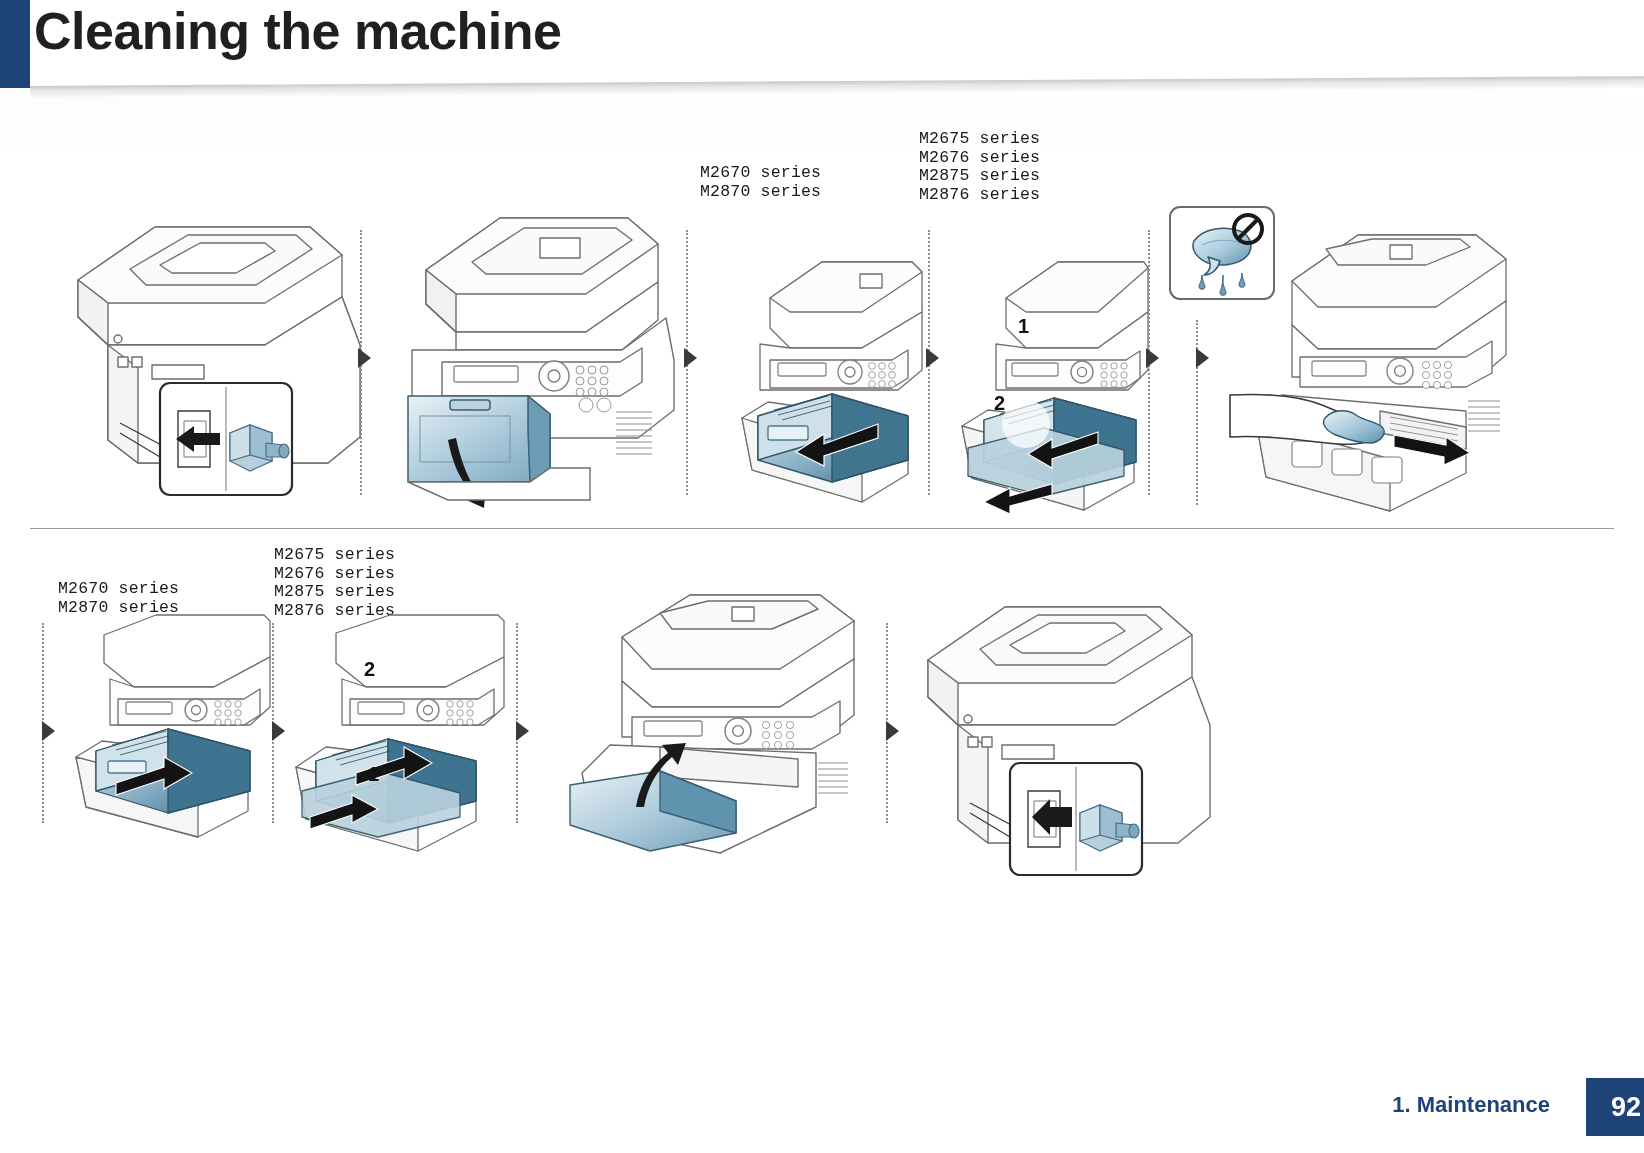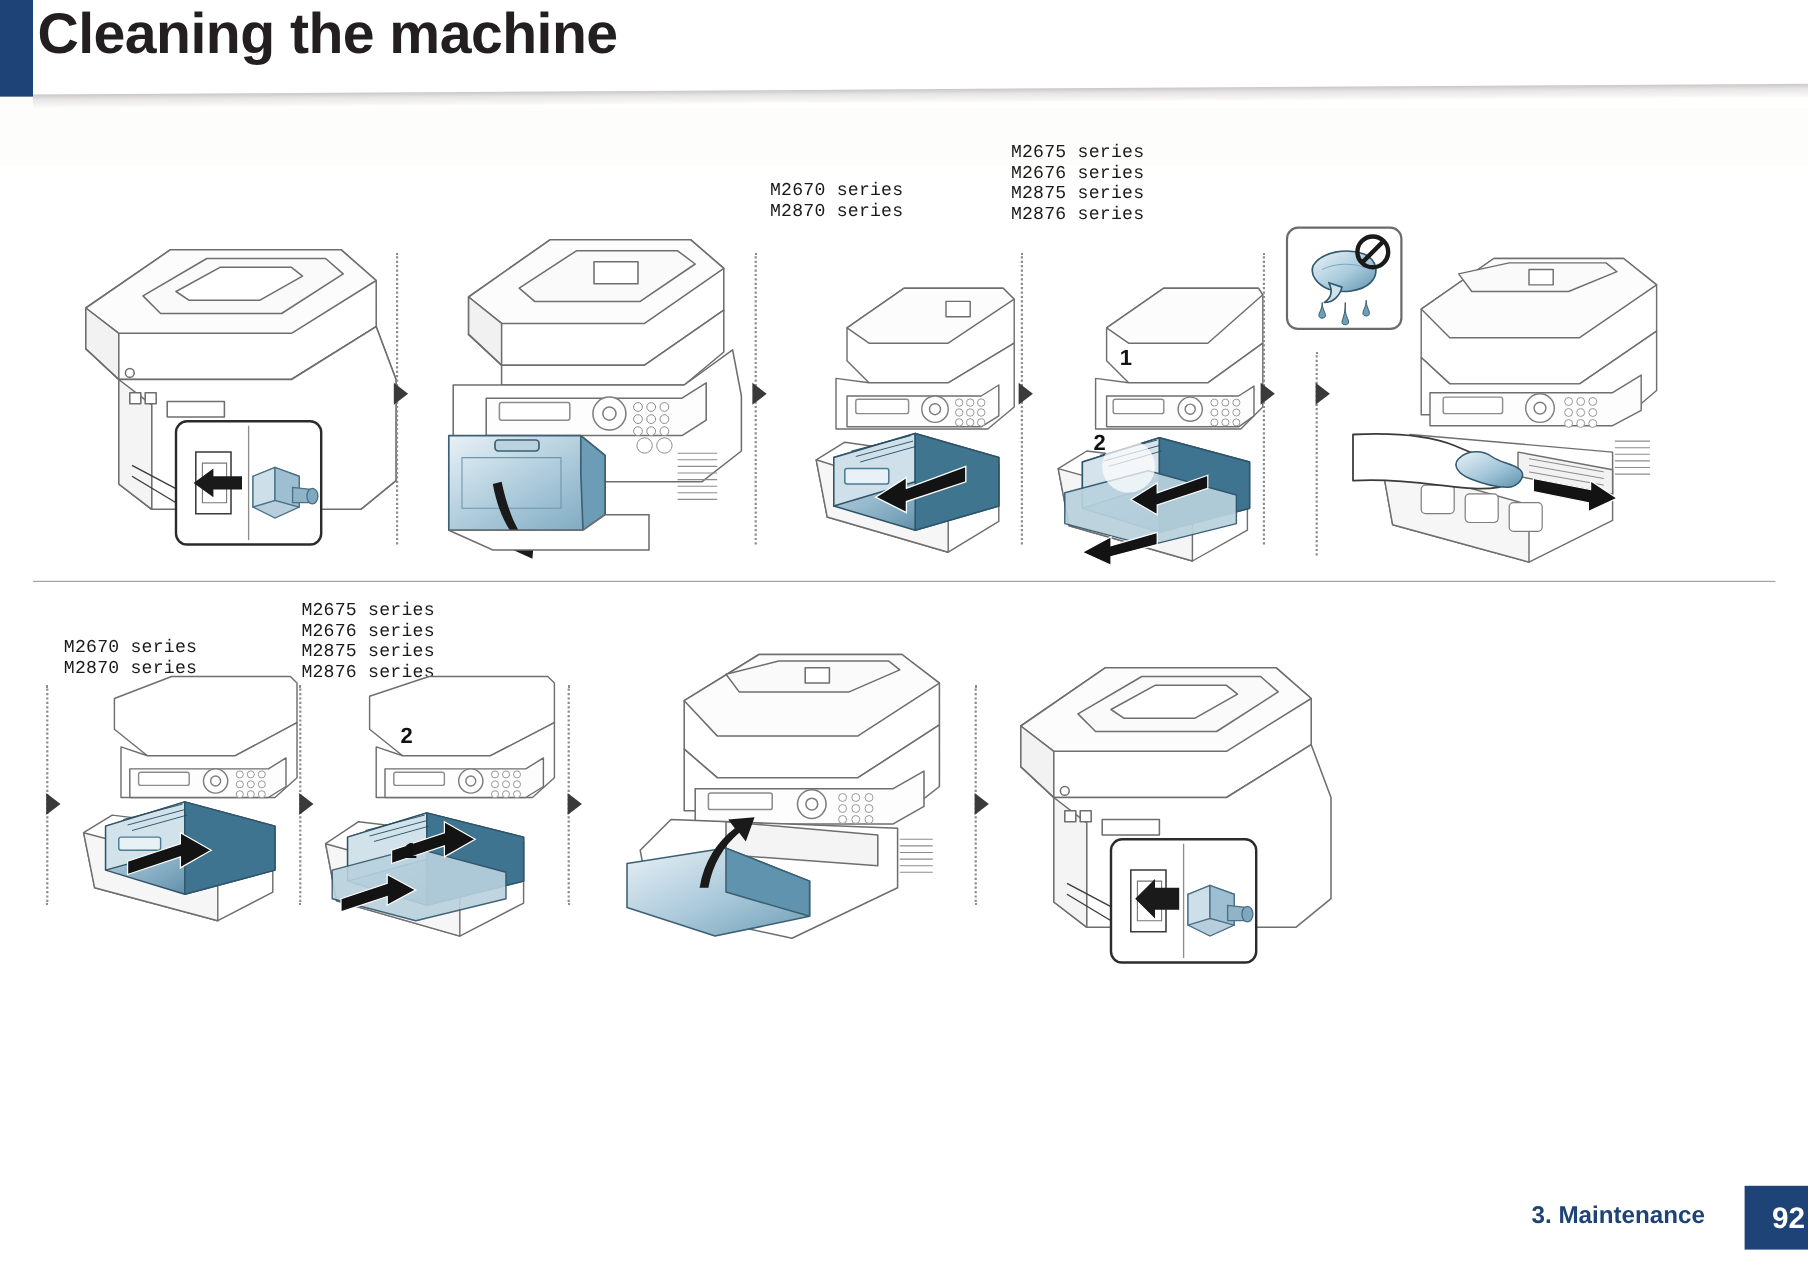--- a/index.html
+++ b/index.html
@@ -645,17 +645,17 @@
             <path d="M206 238 L224 240 L224 252 L206 252 Z" fill="#8fb4c8"></path>
             <ellipse cx="224" cy="246" rx="5" ry="7" fill="#7fa8bf"></ellipse>
           </g>
         </g>
       </svg>
     </div>
   </div>
 </div>
 
 <div class="footer">
-  <div class="footer-chapter">3.  Maintenance</div>
+  <div class="footer-chapter">1.  Maintenance</div>
   <div class="footer-pagebox">
     <div class="footer-pagenum">92</div>
   </div>
 </div>
 
 </body></html>

